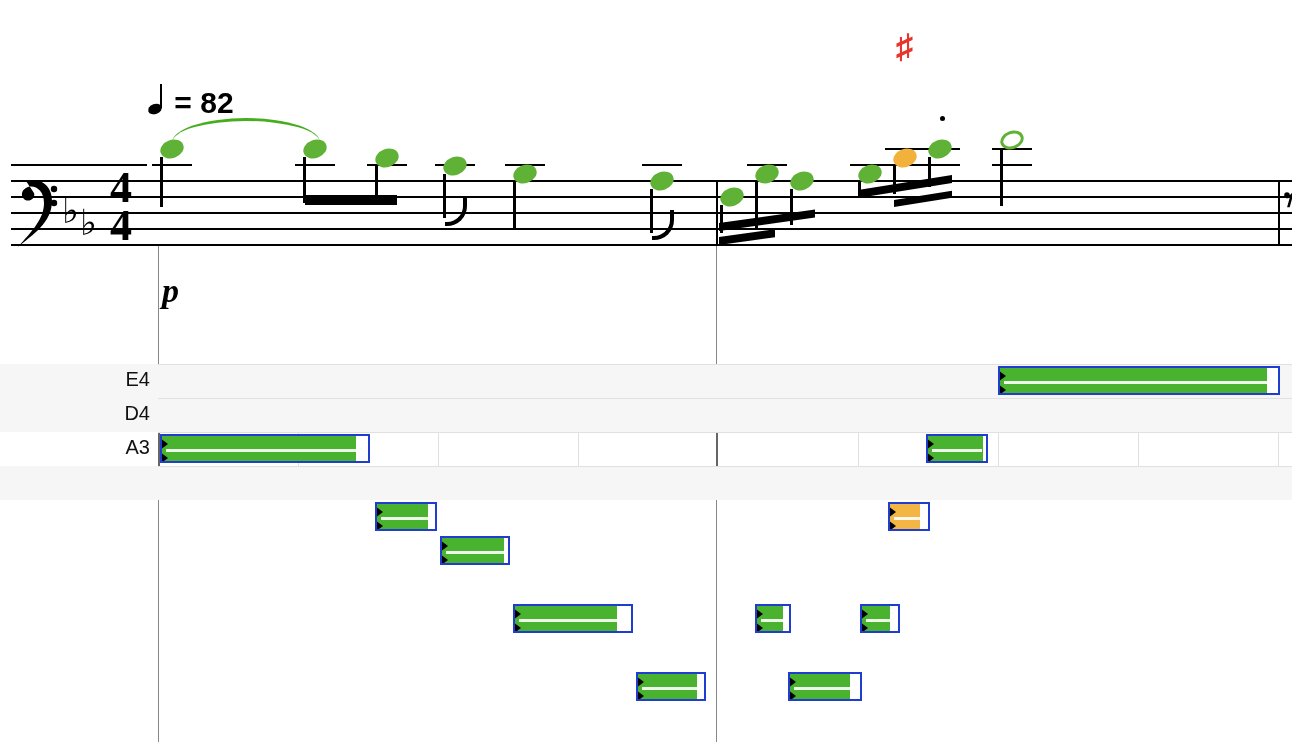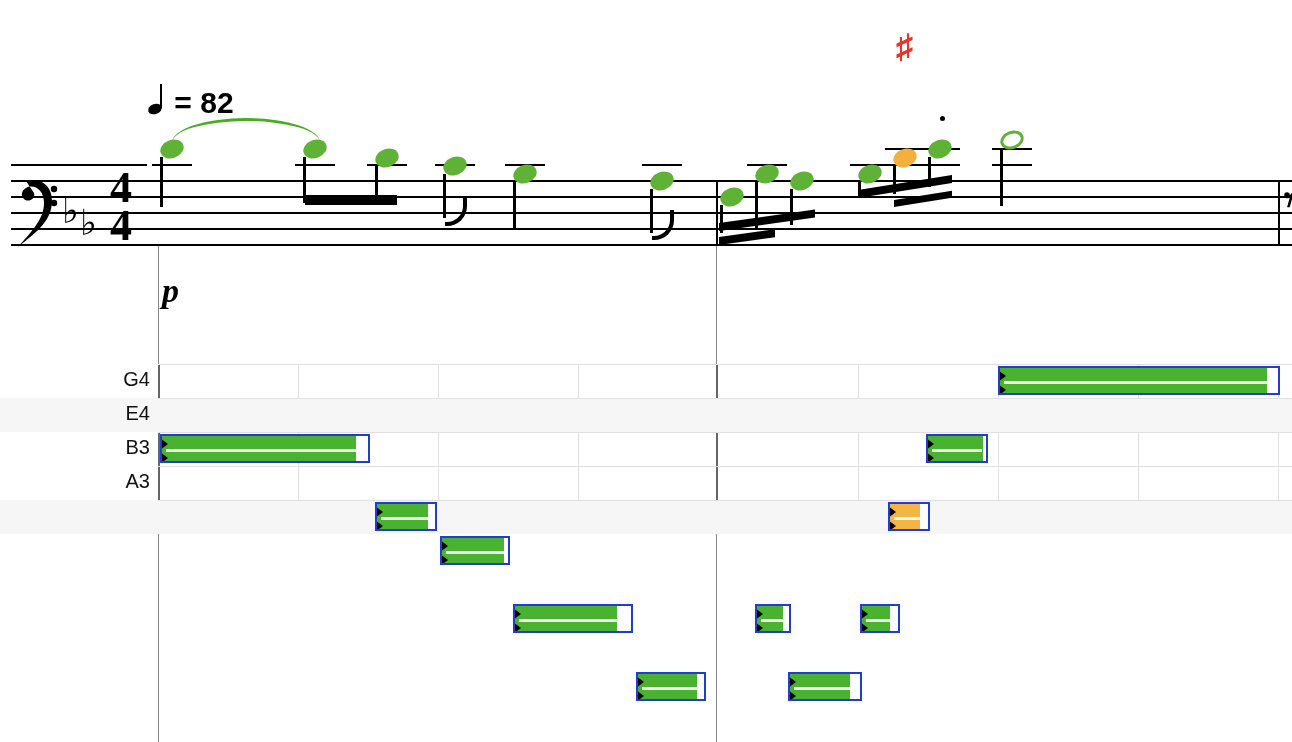--- a/index.html
+++ b/index.html
@@ -179,30 +179,26 @@
       <div class="col-line" style="left:140px;"></div>
       <div class="col-line" style="left:280px;"></div>
       <div class="col-line" style="left:420px;"></div>
       <div class="col-line" style="left:700px;"></div>
       <div class="col-line" style="left:840px;"></div>
       <div class="col-line" style="left:980px;"></div>
       <div class="col-line" style="left:1120px;"></div>
     </div>
 
     <div id="roll-rows">
-        <div class="row">
-          <div class="label">G4</div>
-          <div class="row-line"></div>
-        </div>
         <div class="row sh">
           <div class="label">E4</div>
           <div class="row-line"></div>
         </div>
-        <div class="row">
-          <div class="label">B3</div>
+        <div class="row sh">
+          <div class="label">D4</div>
           <div class="row-line"></div>
         </div>
         <div class="row">
           <div class="label">A3</div>
           <div class="row-line"></div>
         </div>
         <div class="row sh">
           <div class="row-line"></div>
         </div>
       </div>

